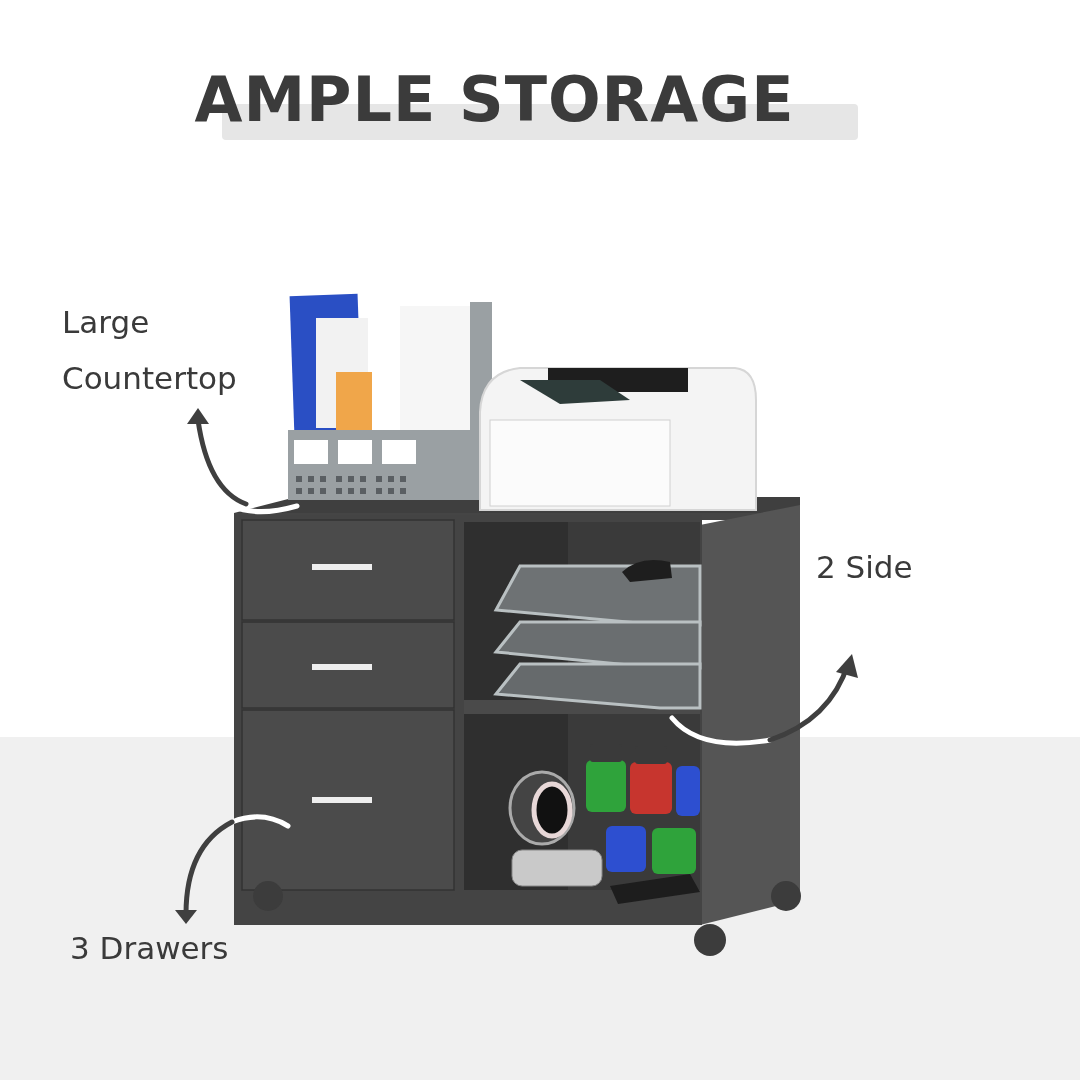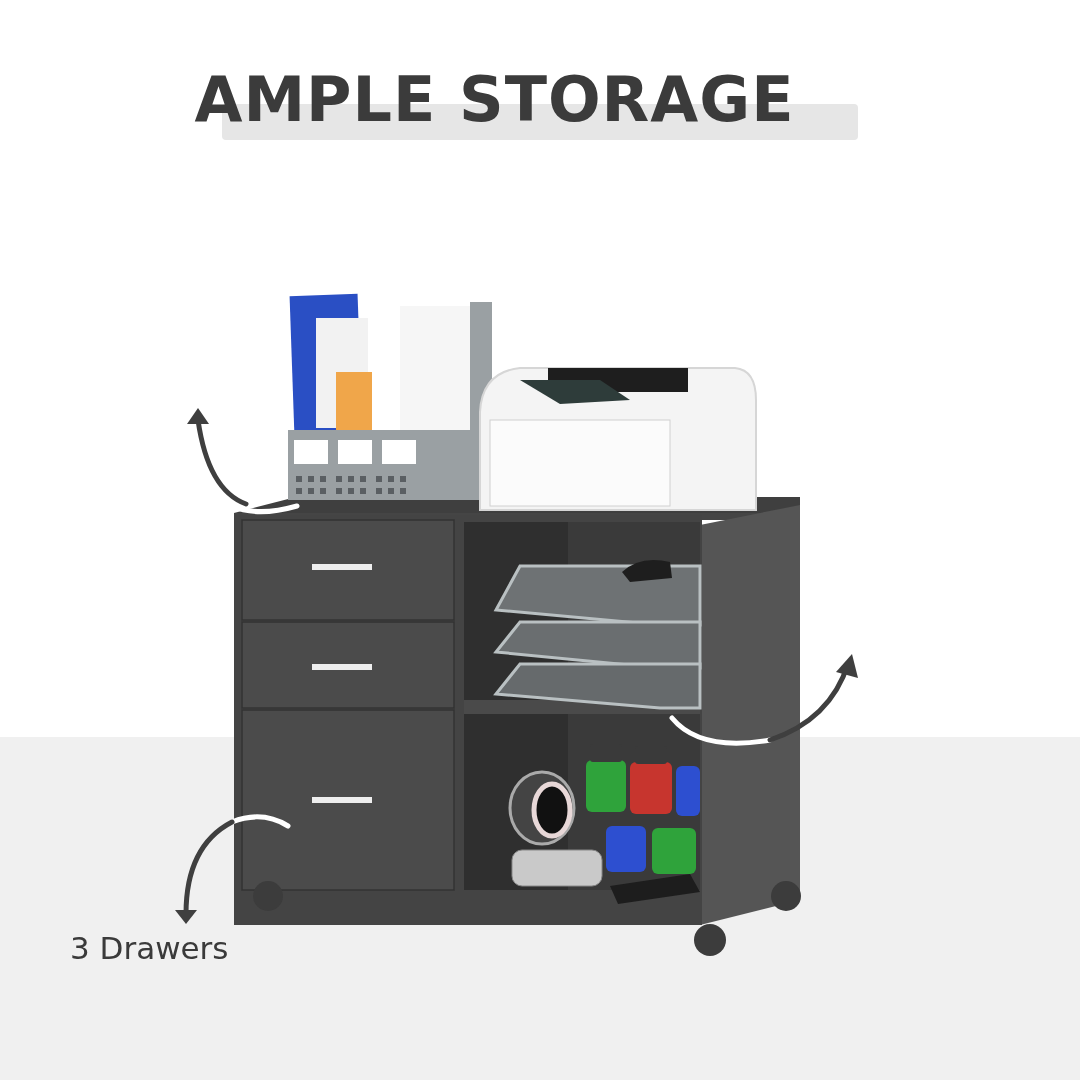--- a/index.html
+++ b/index.html
@@ -125,18 +125,21 @@
     <path d="M770,740 Q830,720 848,664" stroke="#3f3f3f" stroke-width="5"></path>
     <polygon points="836,672 852,654 858,678" fill="#3f3f3f"></polygon>
 
     <path d="M288,826 Q262,810 232,822" stroke="#ffffff" stroke-width="5"></path>
     <path d="M232,822 Q186,846 186,914" stroke="#3f3f3f" stroke-width="5"></path>
     <polygon points="175,910 186,924 197,910" fill="#3f3f3f"></polygon>
   </g>
 </svg>
 
 <div class="label lbl-countertop">
+  <div>Large</div>
+  <div>Countertop</div>
 </div>
 <div class="label lbl-side">
+  <div>2 Side</div>
 </div>
 <div class="label lbl-drawers">
   <div>3 Drawers</div>
 </div>
 
 </body></html>

